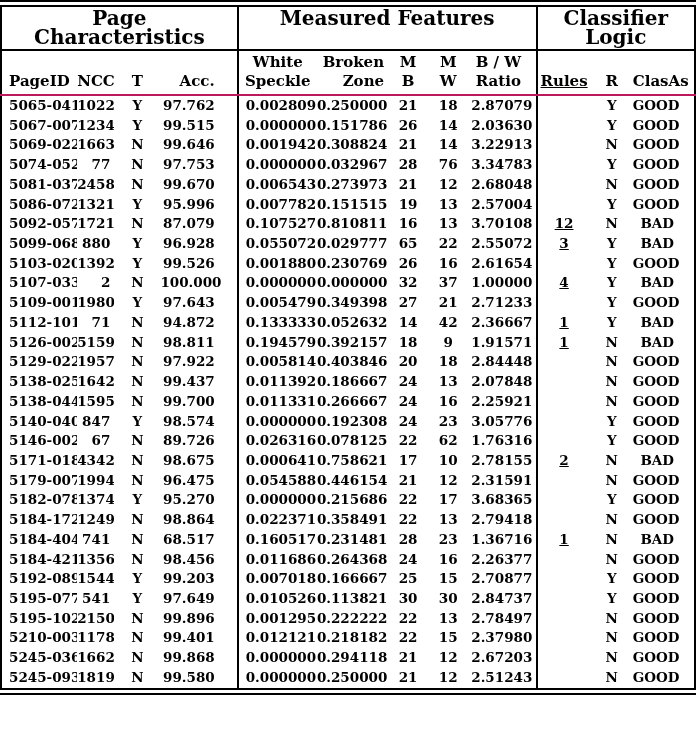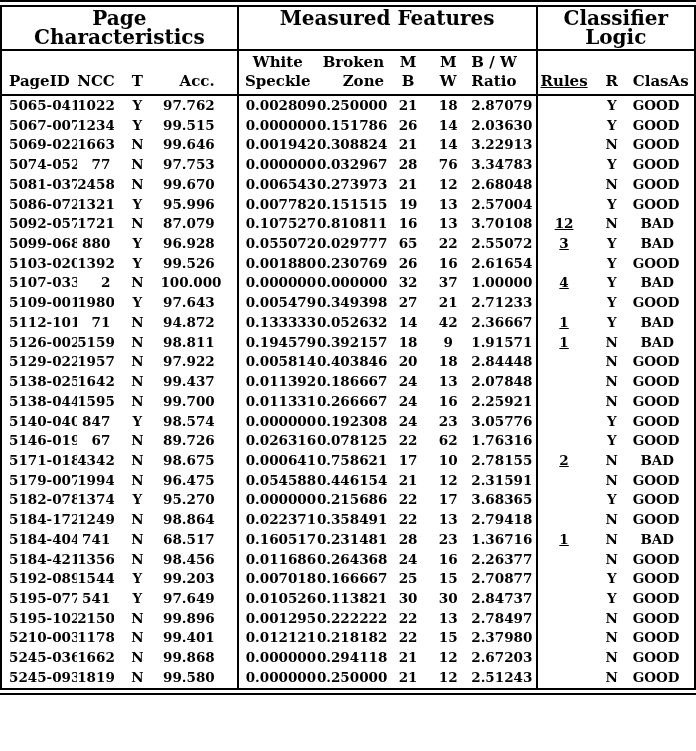--- a/index.html
+++ b/index.html
@@ -38,21 +38,21 @@
     vertical-align: top;
     text-align: center;
     font-size: 20px;
     height: 40px;
     padding-top: 2px;
   }
   .ghl { line-height: 19px; }
 
   
   tr.colhead-row th {
-    border-bottom: 2px solid #000000;
+    border-bottom: 2px solid #be185d;
     vertical-align: bottom;
     font-size: 15px;
     height: 40px;
     padding-bottom: 3px;
   }
   .chl { line-height: 19px; }
 
   
   tbody td {
     font-size: 13.5px;
@@ -62,21 +62,21 @@
 
   
   .c1  { text-align: left;   padding-left: 7px; margin-top: 40px;  }
   .c2  { text-align: right;  padding-right: 4px; }
   .c3  { text-align: center; }
   .c4  { text-align: right;  padding-right: 22px;}
   .c5  { text-align: left;   padding-left: 7px;  }
   .c6  { text-align: right;  padding-right: 7px; }
   .c7  { text-align: center; }
   .c8  { text-align: center; }
-  .c9  { text-align: left;  padding-right: 10px; margin-top: 19px;}
+  .c9  { text-align: center;  padding-right: 10px; margin-top: 19px;}
   .c10 { text-align: center; text-decoration: underline; }
   .c11 { text-align: center; }
   .c12 { text-align: right;  padding-right: 20px; }
 
   
   th.c5 { text-align: center; padding-left: 0; }
 </style>
 </head>
 <body>
 
@@ -394,21 +394,21 @@
         <td class="c5">0.000000</td>
         <td class="c6">0.192308</td>
         <td class="c7">24</td>
         <td class="c8">23</td>
         <td class="c9 sep">3.05776</td>
         <td class="c10"></td>
         <td class="c11">Y</td>
         <td class="c12">GOOD</td>
       </tr>
       <tr>
-        <td class="c1">5146-019</td>
+        <td class="c1">5146-002</td>
         <td class="c2">67</td>
         <td class="c3">N</td>
         <td class="c4 sep">89.726</td>
         <td class="c5">0.026316</td>
         <td class="c6">0.078125</td>
         <td class="c7">22</td>
         <td class="c8">62</td>
         <td class="c9 sep">1.76316</td>
         <td class="c10"></td>
         <td class="c11">Y</td>

